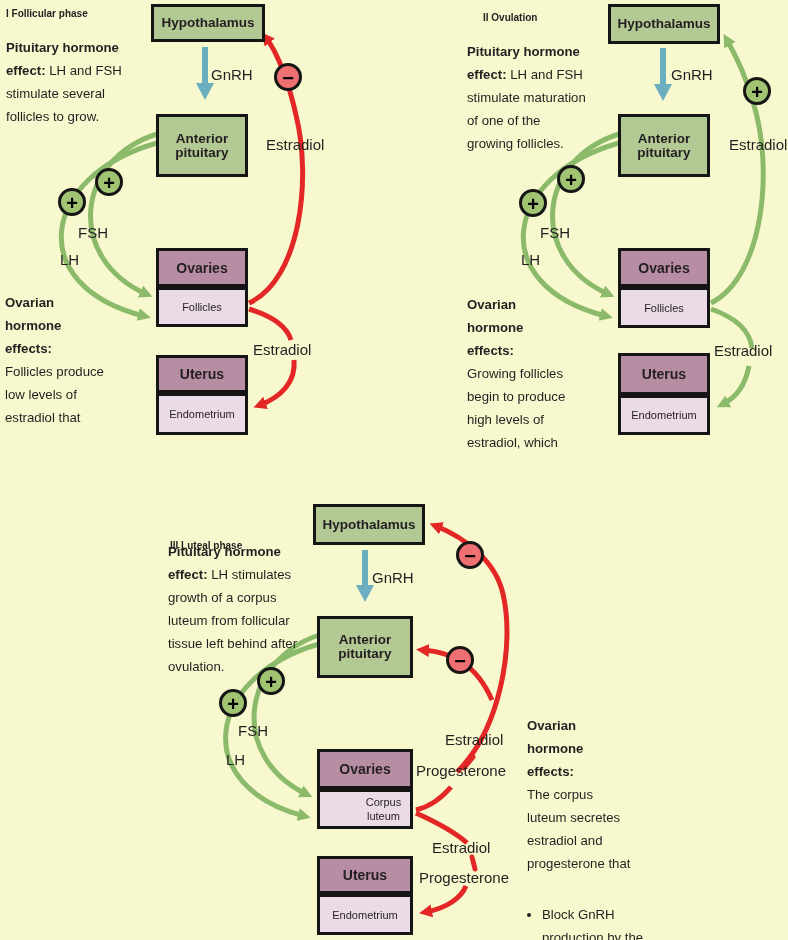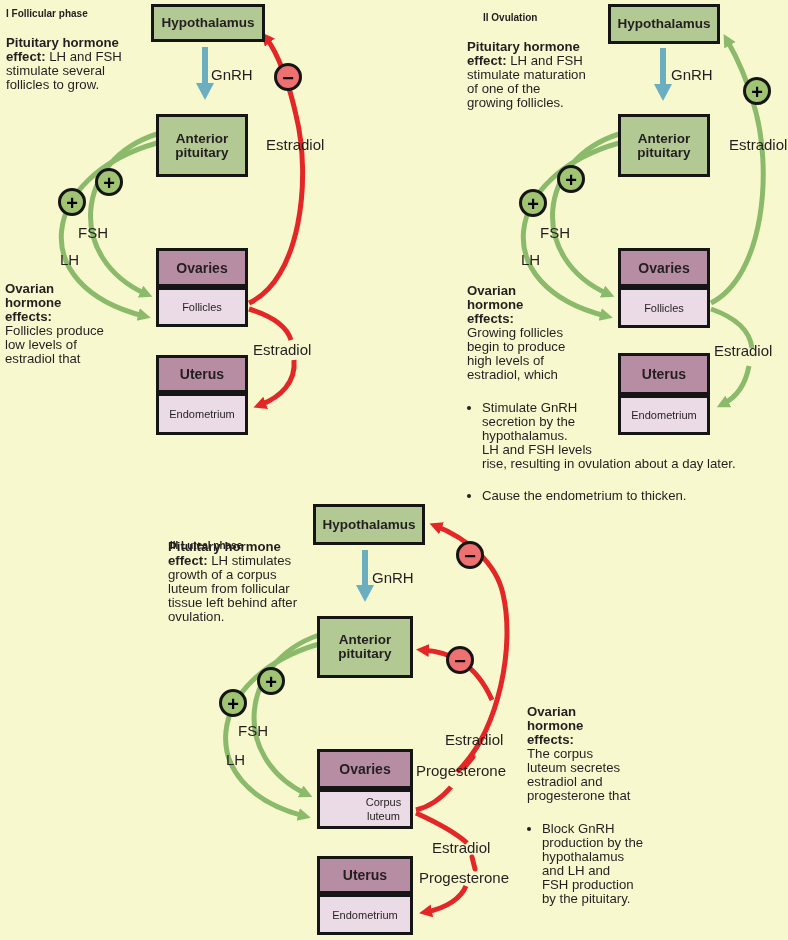--- a/index.html
+++ b/index.html
@@ -12,21 +12,21 @@
   #arrows{position:absolute;left:0;top:0;width:788px;height:940px;}
   .box{
     position:absolute; box-sizing:border-box; border:3px solid #151515;
     display:flex; align-items:center; justify-content:center; text-align:center;
     font-size:11px; line-height:14px; white-space:pre-line;
   }
   .box.org{background:#b3c994; font-weight:bold; font-size:13.5px;}
   .box.hdr{background:#b78da3; font-weight:bold; font-size:14px;}
   .box.sub{background:#ebdbe7; font-weight:normal;}
   .ptitle{position:absolute; font-size:10px; font-weight:bold; white-space:pre;}
-  .para{position:absolute; font-size:13.2px; line-height:14px; white-space:pre-line;}
+  .para{position:absolute; font-size:13.2px; line-height:23px; white-space:pre-line;}
   .para b{font-weight:bold;}
   .hlabel{position:absolute; font-size:15px; white-space:pre;}
   ul.bullets{margin:5px 0 0 0; padding-left:15px; list-style:disc;}
   ul.bullets li{margin:0 0 4px 0; white-space:pre-line;}
   .icontext{font-weight:bold; font-size:20px;}
 </style>
 </head>
 <body>
 
 <div id="stage">
@@ -167,28 +167,20 @@
     <div class="hlabel" style="left:714px;top:342px;">Estradiol</div>
 
     <div class="para" style="left:467px;top:270px;">
       <b>Ovarian
 hormone
 effects:</b><span>
 Growing follicles
 begin to produce
 high levels of
 estradiol, which</span>
-      <ul class="bullets">
-        <li>Stimulate GnRH
-secretion by the
-hypothalamus.
-LH and FSH levels
-rise, resulting in ovulation about a day later.</li>
-        <li>Cause the endometrium to thicken.</li>
-      </ul>
     </div>
   </section>
 
   <section>
     <div class="ptitle" style="left:170px;top:540px;">III Luteal phase</div>
     <div class="para" style="left:168px;top:540px;"><b>Pituitary hormone
 effect:</b><span> LH stimulates
 growth of a corpus
 luteum from follicular
 tissue left behind after

